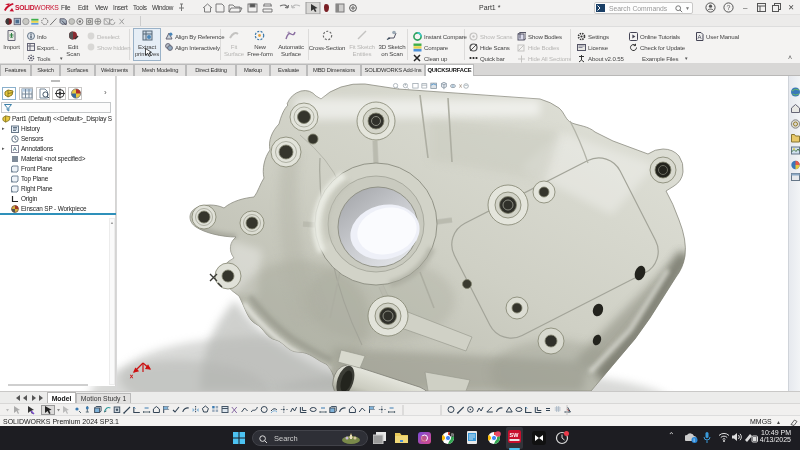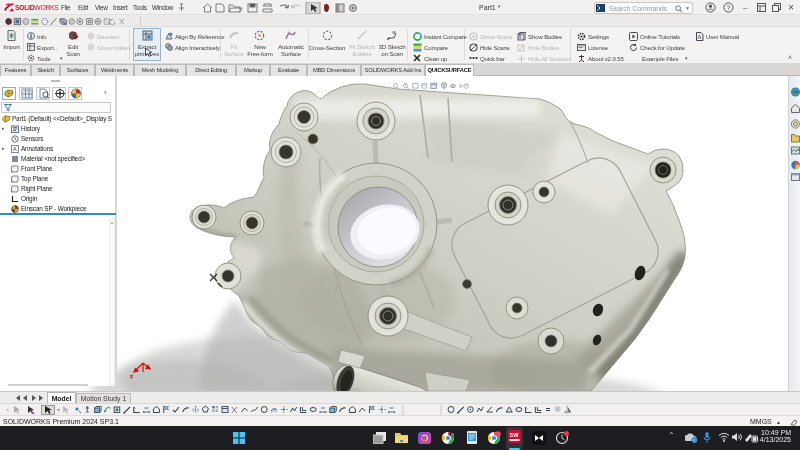--- a/index.html
+++ b/index.html
@@ -828,20 +828,34 @@
 </div>
 <div class="abs" id="taskbar">
   <svg class="abs" style="left:233px;top:6px" width="12" height="12" viewBox="0 0 12 12">
         <g fill="#4cc2f1">
           <rect x="0" y="0" width="5.5" height="5.5"></rect>
           <rect x="6.5" y="0" width="5.5" height="5.5"></rect>
           <rect x="0" y="6.5" width="5.5" height="5.5"></rect>
           <rect x="6.5" y="6.5" width="5.5" height="5.5"></rect>
         </g>
       </svg>
+  <div class="abs" style="left:252px;top:4px;width:116px;height:16px;background:#2e2f36;border:1px solid #42434a;border-radius:8px">
+    <svg class="abs" style="left:6px;top:4px" width="9" height="9" viewBox="0 0 9 9">
+          <circle cx="3.6" cy="3.6" r="2.8" stroke="#ddd" fill="none"></circle>
+          <path d="M5.7 5.7 L8 8" stroke="#ddd"></path>
+        </svg>
+    <span class="abs" style="left:21px;top:3px;font-size:7.5px;color:#ccc">Search</span>
+    <svg class="abs" style="left:88px;top:1px" width="20" height="13" viewBox="0 0 20 13">
+          <ellipse cx="10" cy="8" rx="9" ry="4" fill="#7a8a4a"></ellipse>
+          <path d="M10 1 L8 6 h4 Z" fill="#d0c080"></path>
+          <circle cx="6" cy="6" r="1.5" fill="#c8b8d8"></circle>
+          <circle cx="14" cy="6" r="1.5" fill="#d8c8a0"></circle>
+          <rect x="9" y="3" width="2" height="4" fill="#e8e0c0"></rect>
+        </svg>
+  </div>
   <svg class="abs" style="left:373px;top:6px" width="13" height="12" viewBox="0 0 13 12">
         <rect x="3" y="0" width="10" height="9" fill="#e8e8e8"></rect>
         <rect x="0" y="3" width="10" height="9" fill="#9a9a9a"></rect>
         <rect x="0" y="3" width="10" height="9" fill="none" stroke="#ccc"></rect>
       </svg>
   <svg class="abs" style="left:395px;top:6px" width="13" height="12" viewBox="0 0 13 12">
         <path d="M0 1 h5 l1.5 2 H13 v8 H0 Z" fill="#e8c95a"></path>
         <path d="M0 4 h13 v7 H0 Z" fill="#f0d878"></path>
         <rect x="5" y="8" width="3" height="2" fill="#4a90d9"></rect>
       </svg>

